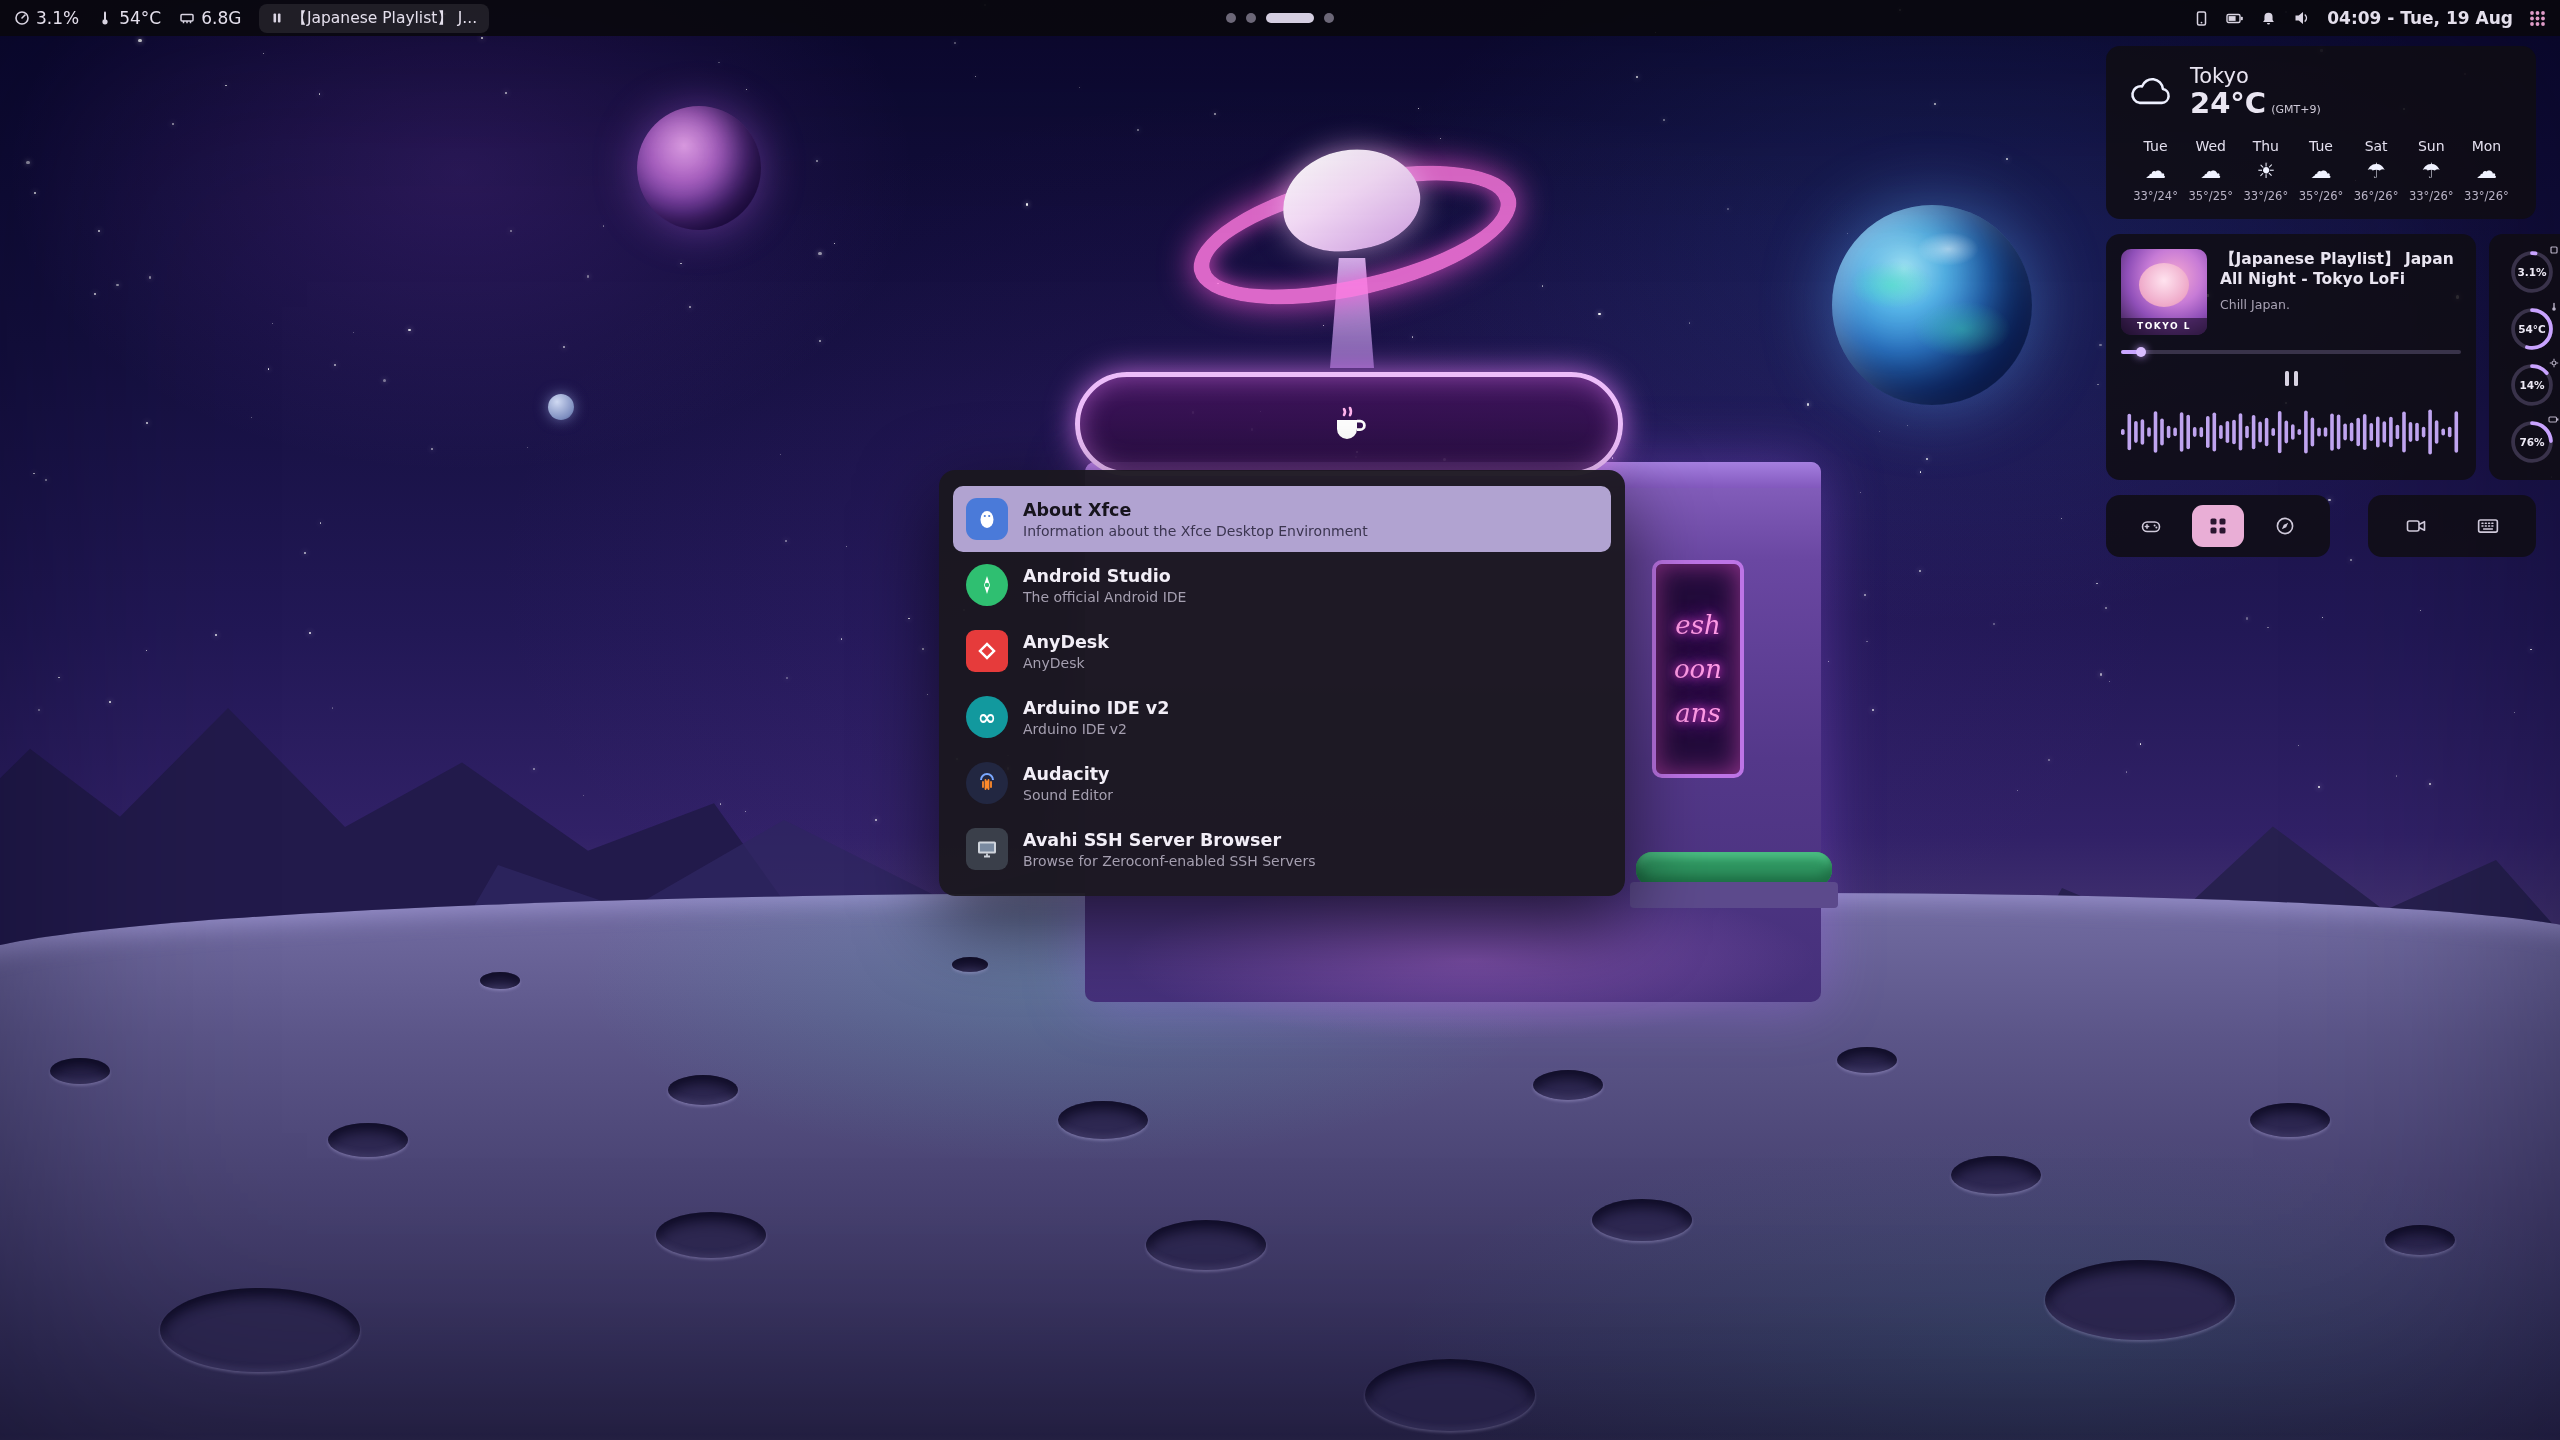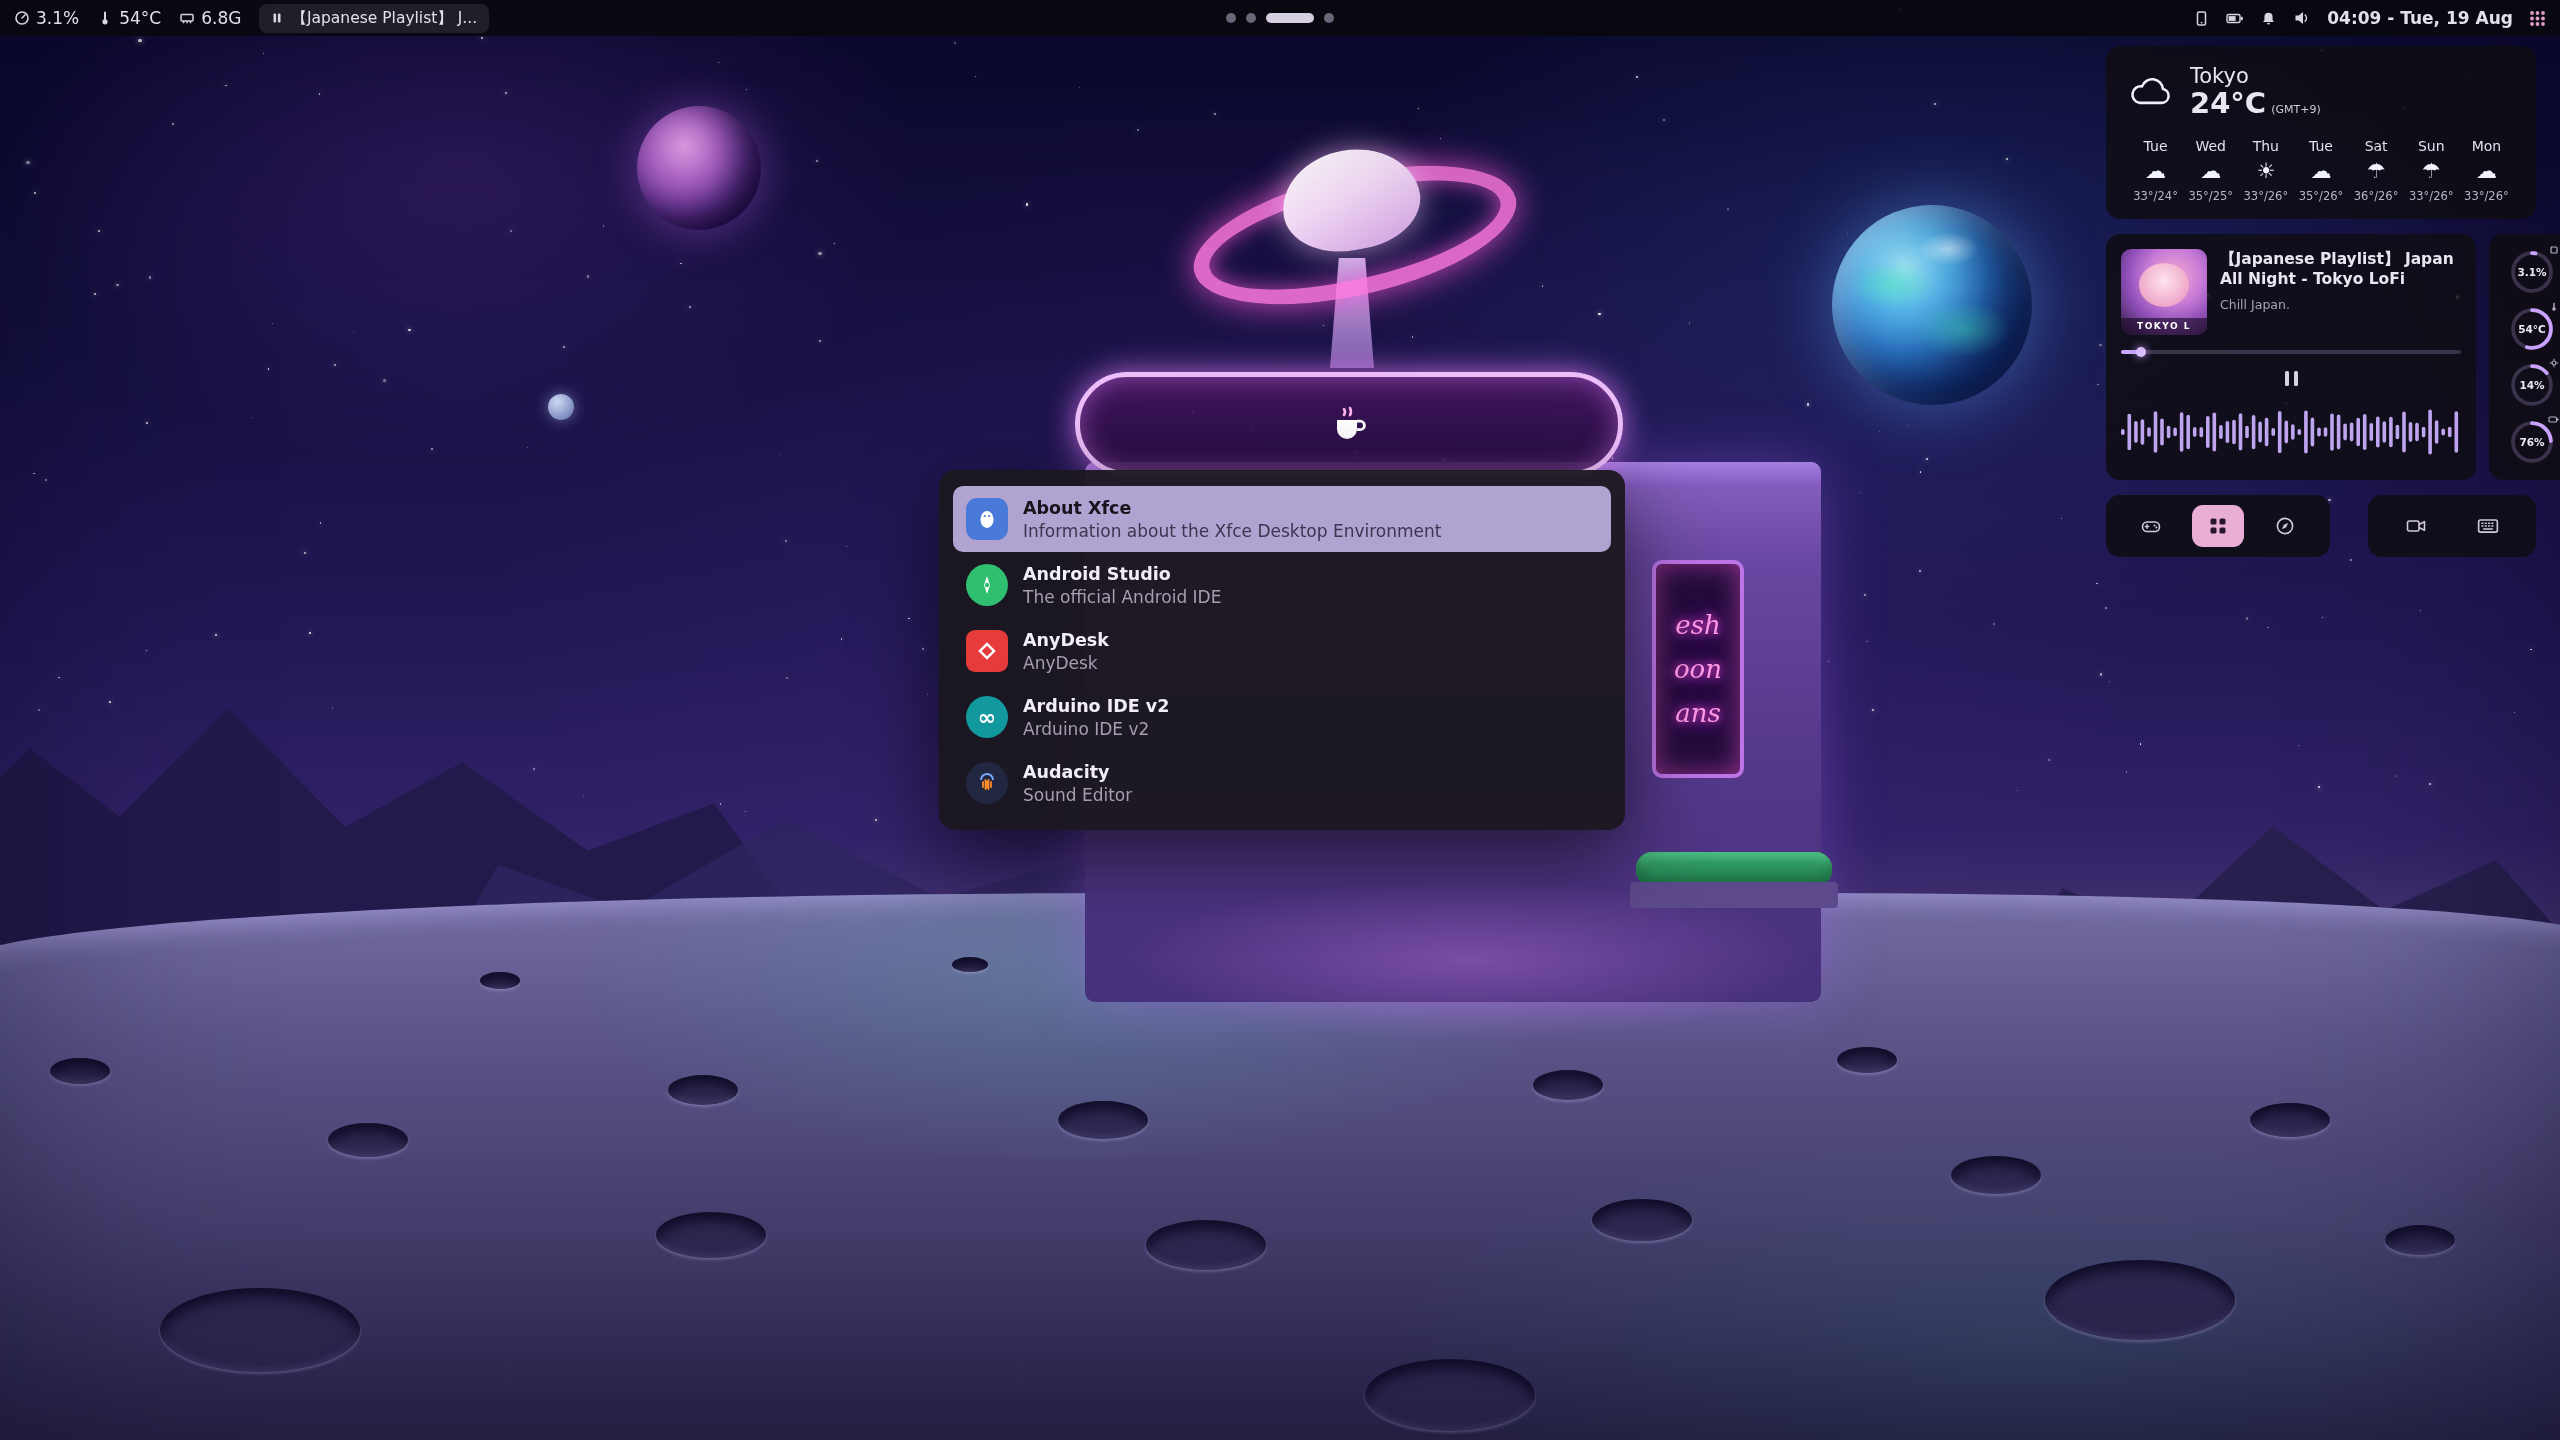--- a/index.html
+++ b/index.html
@@ -98,21 +98,21 @@
   .launcher{position:absolute;left:939px;top:470px;width:686px;z-index:40;border-radius:16px;
     background:rgba(26,23,31,.95);box-shadow:0 26px 80px rgba(0,0,0,.6);padding:16px 14px 14px}
   .searchbar{display:flex;align-items:center;gap:11px;height:43px;border:2px solid #615b6c;border-radius:22px;
     background:#131118;padding:0 16px;margin:0 4px 15px}
   .searchbar input{flex:1;background:none;border:none;outline:none;color:#e8e4f0;font-size:17.5px;font-family:inherit}
   .searchbar input::placeholder{color:#9b95a6}
   .app-row{display:flex;align-items:center;gap:15px;height:66px;border-radius:10px;padding:0 13px;cursor:pointer}
   .app-row.selected{background:#b1a3d1}
   .app-text{min-width:0}
   .app-title{font-size:17.5px;font-weight:bold;color:#f2eef7;display:block}
-  .app-sub{font-size:17px;color:#a59fb0;display:block;margin-top:3px}
+  .app-sub{font-size:14px;color:#a59fb0;display:block;margin-top:3px}
   .selected .app-title{color:#17141d}
   .selected .app-sub{color:#3b3550}
   .app-icon{width:42px;height:42px;flex:none;display:flex;align-items:center;justify-content:center;border-radius:11px;font-weight:bold}
   .ic-xfce{background:#4a7ad9}
   .ic-android{background:#2fbf71;border-radius:50%}
   .ic-anydesk{background:#e63b3b;border-radius:9px}
   .ic-arduino{background:#12999e;border-radius:50%;color:#fff;font-size:22px}
   .ic-audacity{background:#222741;border-radius:50%}
   .ic-avahi{background:#3a3f4a;border-radius:9px}
 
@@ -529,20 +529,33 @@
         <path d="M7 10a6 6 0 0 1 12 0" fill="none" stroke="#7aa8ff" stroke-width="2"></path>
         <path d="M9 12v5M11.5 10v9M13 11.5v6M14.5 10v9M17 12v5" stroke="#ff8a2a" stroke-width="1.8" stroke-linecap="round"></path>
       </svg>
     </span>
     <span class="app-text">
       <span class="app-title">Audacity</span>
       <span class="app-sub">Sound Editor</span>
     </span>
   </div>
 
+  <div class="app-row">
+    <span class="app-icon ic-avahi">
+      <svg width="26" height="26" viewBox="0 0 26 26">
+        <rect x="4" y="5.5" width="18" height="12" rx="1.5" fill="#cfd4dc"></rect>
+        <rect x="6" y="7.5" width="14" height="8" fill="#7a8aa0"></rect>
+        <path d="M10 20.5h6M13 17.5v3" stroke="#cfd4dc" stroke-width="1.8"></path>
+      </svg>
+    </span>
+    <span class="app-text">
+      <span class="app-title">Avahi SSH Server Browser</span>
+      <span class="app-sub">Browse for Zeroconf-enabled SSH Servers</span>
+    </span>
+  </div>
 
 </section>
 
 <aside class="sidebar">
 
 
   <div class="card weather">
     <div class="w-head">
       <svg width="46" height="32" viewBox="0 0 36 24">
         <path d="M9 20.5h17.5a5.5 5.5 0 0 0 .8-10.9A8.4 8.4 0 0 0 11 7.6 6.3 6.3 0 0 0 9 20.5z" fill="none" stroke="#eef0ff" stroke-width="2" stroke-linejoin="round"></path>

